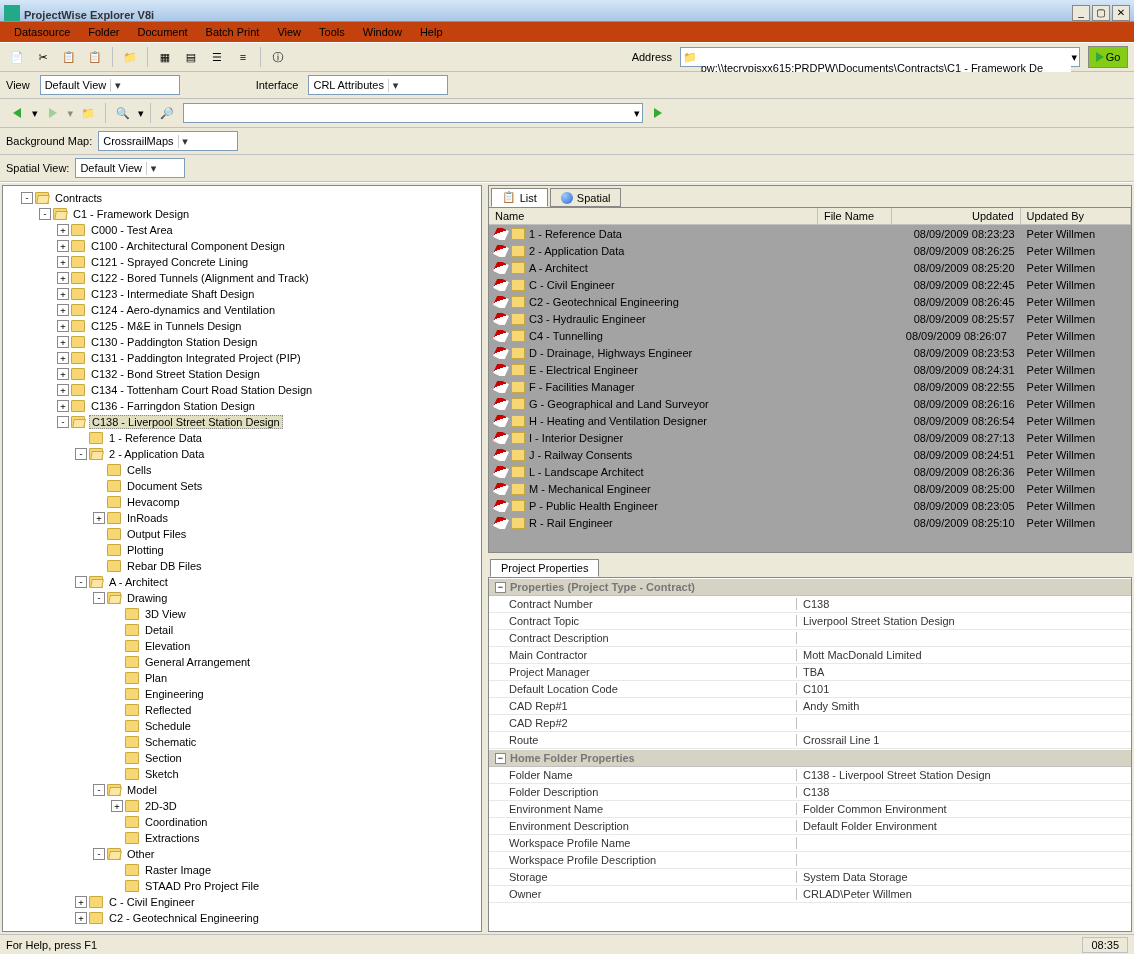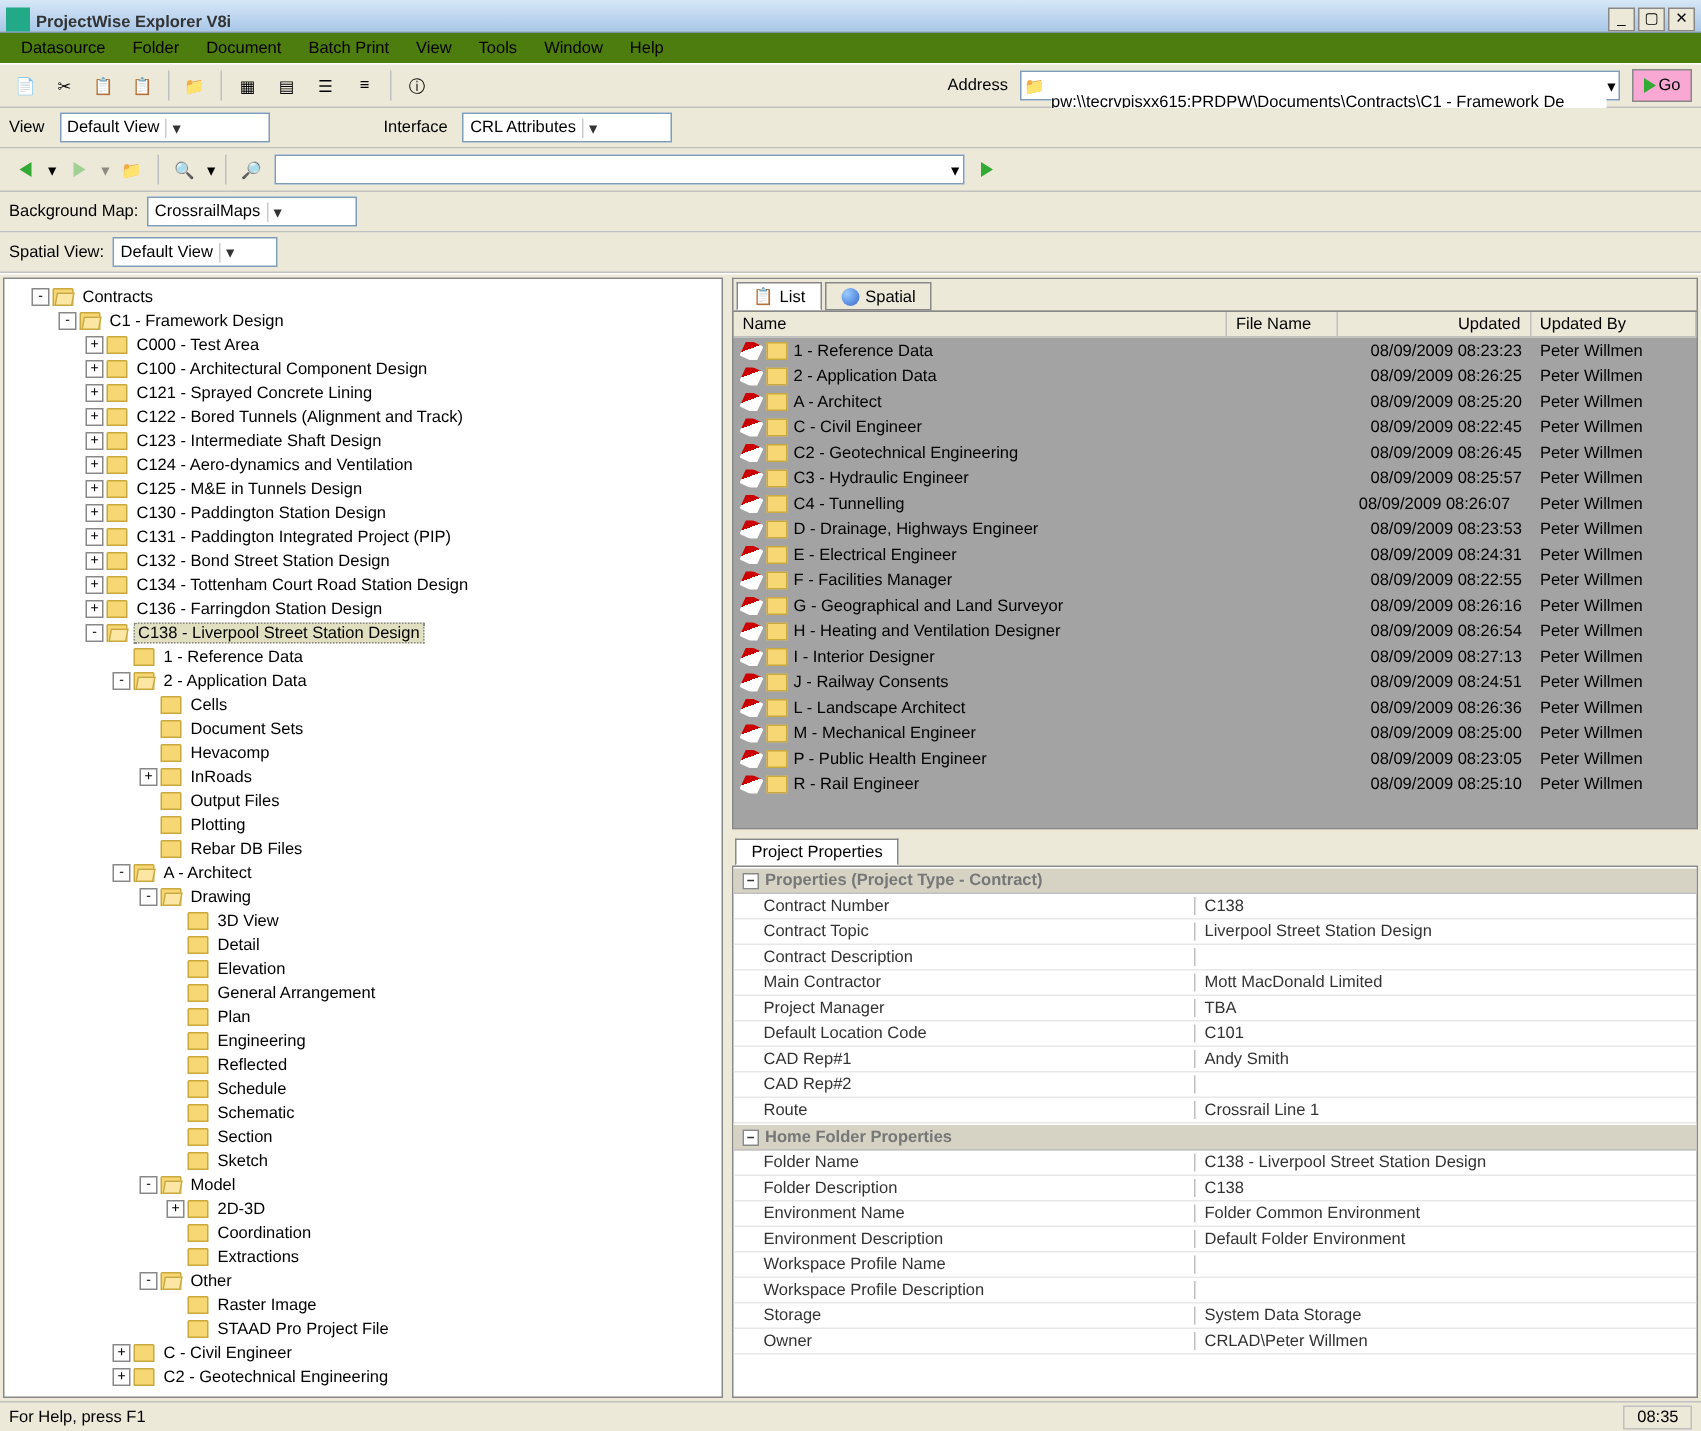--- a/index.html
+++ b/index.html
@@ -2,28 +2,28 @@
 <html><head>
 <meta charset="utf-8">
 <style>
 * { margin: 0; padding: 0; box-sizing: border-box; }
 body { font-family: Tahoma, sans-serif; font-size: 11px; background: #ece9d8; width: 1134px; height: 954px; overflow: hidden; display: flex; flex-direction: column; }
 .titlebar { background: linear-gradient(#d6e7f7, #a9c7e8); height: 22px; display: flex; align-items: flex-end; padding: 0 4px; border-bottom: 1px solid #7a96ac; }
 .titlebar .icon { width: 16px; height: 16px; margin-right: 4px; background: #2a8; }
 .titlebar .title { flex: 1; font-weight: bold; color: #333; }
 .titlebar .winbtns { display: flex; gap: 2px; }
 .titlebar .winbtn { width: 18px; height: 16px; background: #ece9d8; border: 1px solid #888; font-size: 10px; text-align: center; line-height: 13px; cursor: pointer; }
-.menubar { background: #4d7c0f; height: 20px; display: flex; align-items: center; padding: 0 6px; gap: 2px; }
+.menubar { background: #c2410c; height: 20px; display: flex; align-items: center; padding: 0 6px; gap: 2px; }
 .menubar .menu { padding: 2px 8px; cursor: pointer; }
 .toolbar { background: #ece9d8; padding: 3px 6px; display: flex; align-items: center; gap: 4px; border-top: 1px solid #fff; border-bottom: 1px solid #c0c0c0; }
 .tbtn { width: 22px; height: 22px; border: 1px solid transparent; display: inline-flex; align-items: center; justify-content: center; cursor: pointer; }
 .addr-lbl { margin-left: auto; margin-right: 4px; }
 .addr-box { flex: 1; max-width: 400px; height: 20px; border: 1px solid #7f9db9; background: #fff; display: flex; align-items: center; padding: 0 2px; }
 .addr-box input { flex: 1; border: none; outline: none; font: inherit; margin-top: 21px; }
-.gobtn { width: 40px; height: 22px; margin-left: 4px; border: 1px solid #888; background: #f9a8d4; display: flex; align-items: center; justify-content: center; gap: 2px; cursor: pointer; }
+.gobtn { width: 40px; height: 22px; margin-left: 4px; border: 1px solid #888; background: #84cc16; display: flex; align-items: center; justify-content: center; gap: 2px; cursor: pointer; }
 .play { width: 0; height: 0; border-top: 5px solid transparent; border-bottom: 5px solid transparent; border-left: 8px solid #3a3; }
 .subtoolbar { background: #ece9d8; padding: 3px 6px; display: flex; align-items: center; gap: 8px; border-bottom: 1px solid #c0c0c0; }
 .combo { height: 20px; border: 1px solid #7f9db9; background: #fff; display: flex; align-items: center; padding: 0 4px; }
 .combo .arrow { width: 14px; text-align: center; color: #333; border-left: 1px solid #ccc; margin-left: 4px; }
 .lbl { margin-right: 2px; }
 .navrow { background: #ece9d8; padding: 3px 6px; display: flex; align-items: center; gap: 4px; border-bottom: 1px solid #c0c0c0; }
 .navrow .srch { flex: 1; max-width: 460px; height: 20px; border: 1px solid #7f9db9; background: #fff; display: flex; align-items: center; padding: 0 2px; }
 .maprow, .spatialrow { background: #ece9d8; padding: 3px 6px; display: flex; align-items: center; gap: 4px; border-bottom: 1px solid #c0c0c0; }
 .content { flex: 1; display: flex; overflow: hidden; border-top: 1px solid #fff; }
 .treepane { width: 480px; background: #fff; border: 1px solid #888; margin: 2px; overflow: auto; position: relative; }

